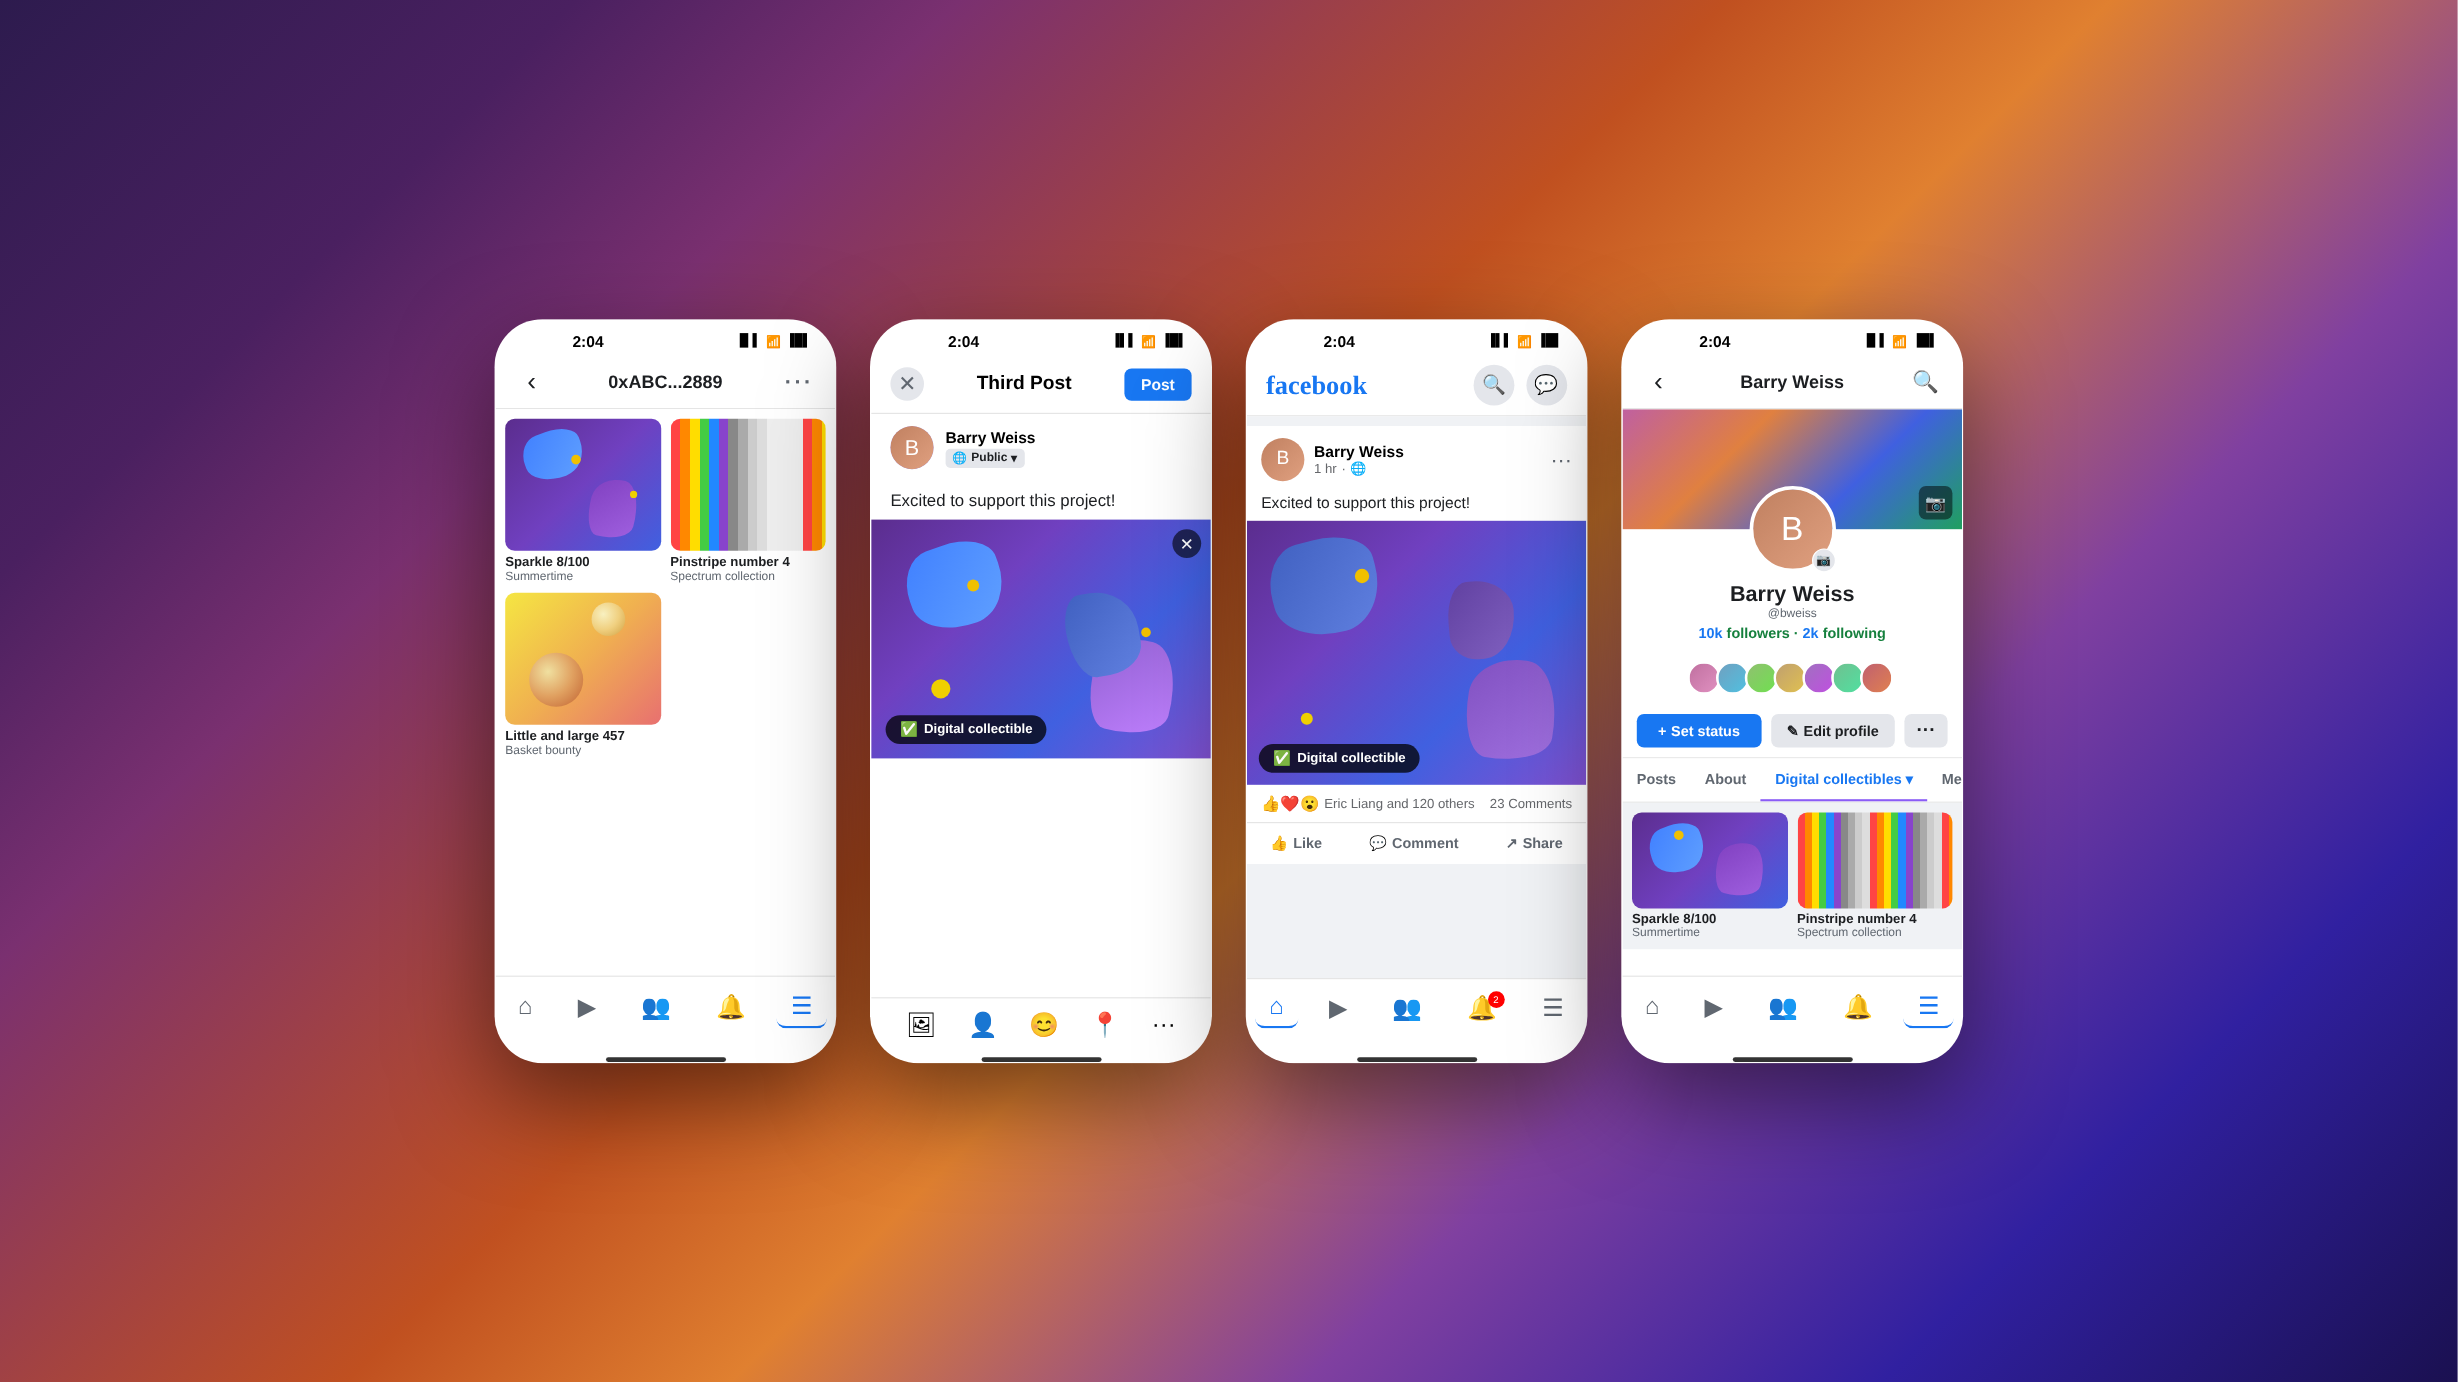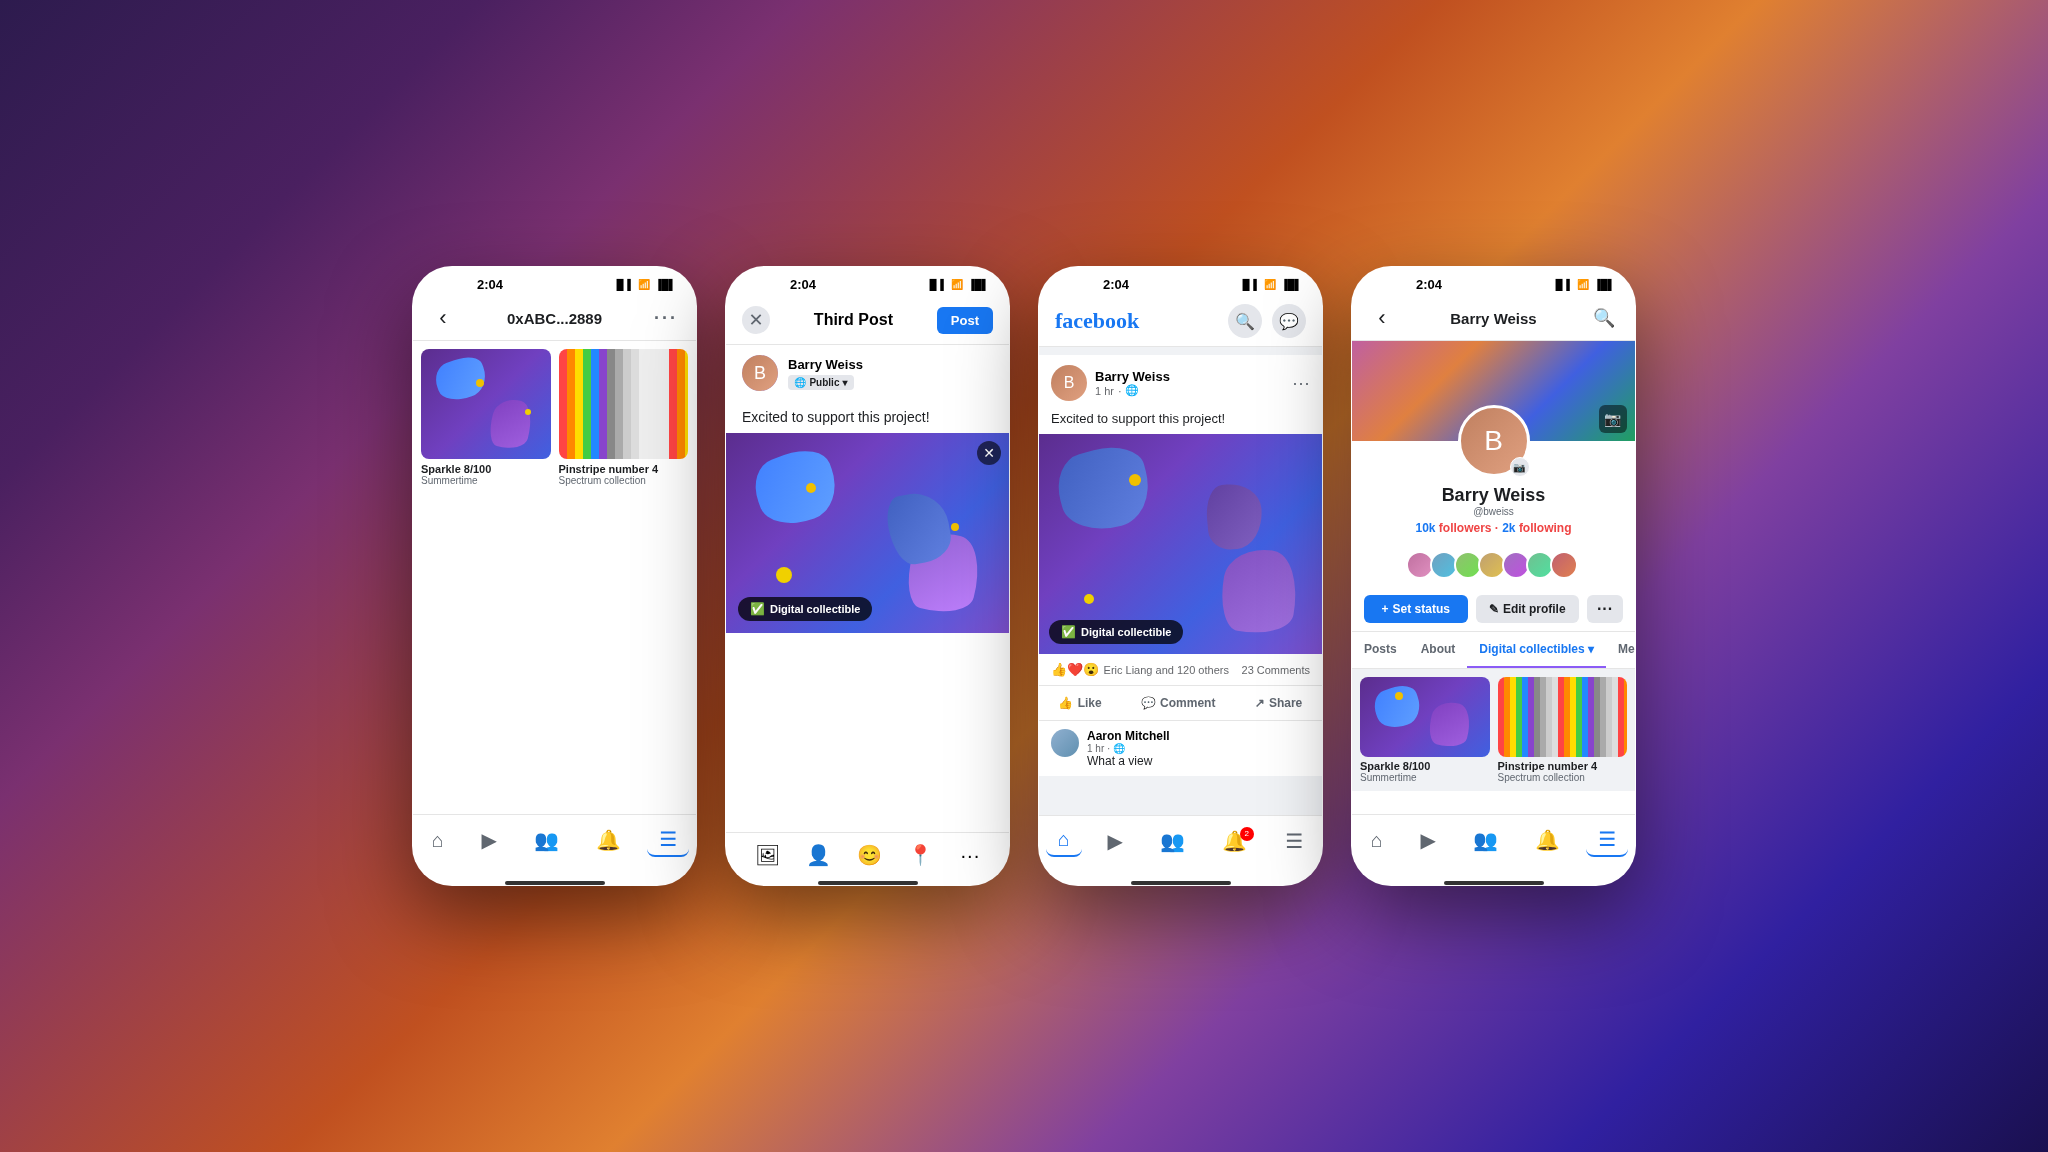--- a/index.html
+++ b/index.html
@@ -311,21 +311,21 @@
     }
 
     .profile-info {
       padding: 44px 16px 8px;
       text-align: center;
       background: white;
     }
     .profile-name { font-size: 18px; font-weight: 700; color: #1c1e21; }
     .profile-handle { font-size: 10px; color: #606770; margin-bottom: 4px; }
     .profile-stats { font-size: 12px; color: #1c1e21; }
-    .profile-stats span { color: #ef4444; font-weight: 600; cursor: pointer; }
+    .profile-stats span { color: #15803d; font-weight: 600; cursor: pointer; }
 
     .profile-friends {
       display: flex; justify-content: center; gap: -8px;
       padding: 8px 16px; background: white;
     }
     .friend-avatar {
       width: 28px; height: 28px; border-radius: 50%;
       border: 2px solid white;
       margin-left: -4px;
       display: inline-block;
@@ -454,20 +454,28 @@
         <div class="gallery-label">Sparkle 8/100</div>
         <div class="gallery-sub">Summertime</div>
       </div>
 
       <div class="gallery-item">
         <div class="gallery-thumb art-pinstripe" style="background: repeating-linear-gradient(90deg, #ff4444 0px, #ff4444 8px, #ff8800 8px, #ff8800 16px, #ffdd00 16px, #ffdd00 24px, #44cc44 24px, #44cc44 32px, #2288ff 32px, #2288ff 40px, #8844cc 40px, #8844cc 48px, #888 48px, #888 56px, #aaa 56px, #aaa 64px, #ccc 64px, #ccc 72px, #ddd 72px, #ddd 80px, #eee 80px, #eee 110px);"></div>
         <div class="gallery-label">Pinstripe number 4</div>
         <div class="gallery-sub">Spectrum collection</div>
       </div>
 
+      <div class="gallery-item">
+        <div class="gallery-thumb art-little">
+          <div class="art-sphere"></div>
+          <div style="position:absolute; width:28px;height:28px; background:radial-gradient(circle at 35% 35%, #f8f0c0, #f0d080, #d0a040); border-radius:50%; top:8px; right:30px;"></div>
+        </div>
+        <div class="gallery-label">Little and large 457</div>
+        <div class="gallery-sub">Basket bounty</div>
+      </div>
 
     </div>
   </div>
 
   <div class="bottom-nav">
     <div class="bottom-nav-item">
       <span class="bottom-nav-icon">⌂</span>
     </div>
     <div class="bottom-nav-item">
       <span class="bottom-nav-icon">▶</span>
@@ -609,31 +617,20 @@
         <div class="feed-action-btn">
           <span>💬</span>
           <span>Comment</span>
         </div>
         <div class="feed-action-btn">
           <span>↗</span>
           <span>Share</span>
         </div>
       </div>
 
-      <div class="feed-comment">
-        <div class="comment-avatar"></div>
-        <div>
-          <div class="comment-name">Aaron Mitchell</div>
-          <div class="comment-meta">
-            <span>1 hr</span>
-            <span> · 🌐</span>
-          </div>
-          <div style="font-size:12px;color:#1c1e21;">What a view</div>
-        </div>
-      </div>
     </div>
   </div>
 
   <div class="bottom-nav">
     <div class="bottom-nav-item active">
       <span class="bottom-nav-icon" style="color:#1877f2;">⌂</span>
     </div>
     <div class="bottom-nav-item">
       <span class="bottom-nav-icon">▶</span>
     </div>

